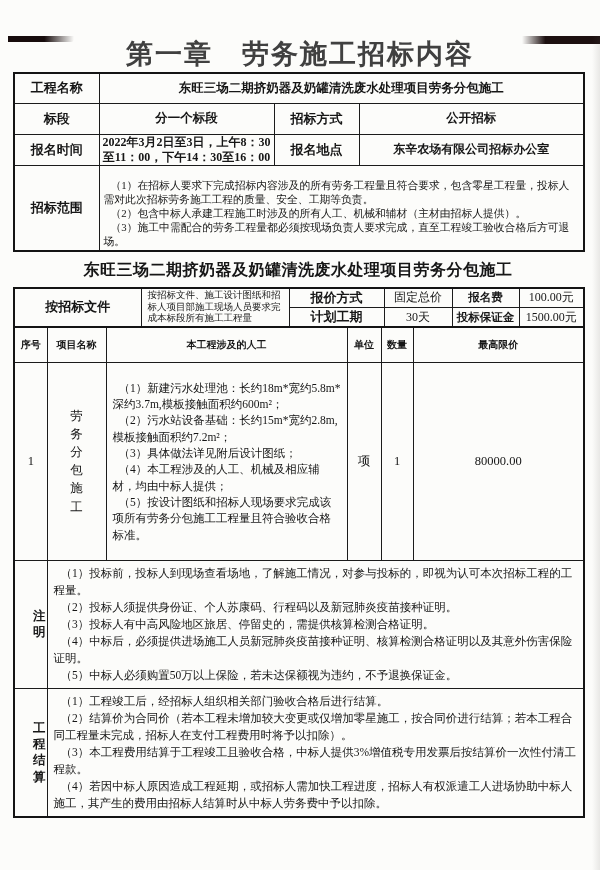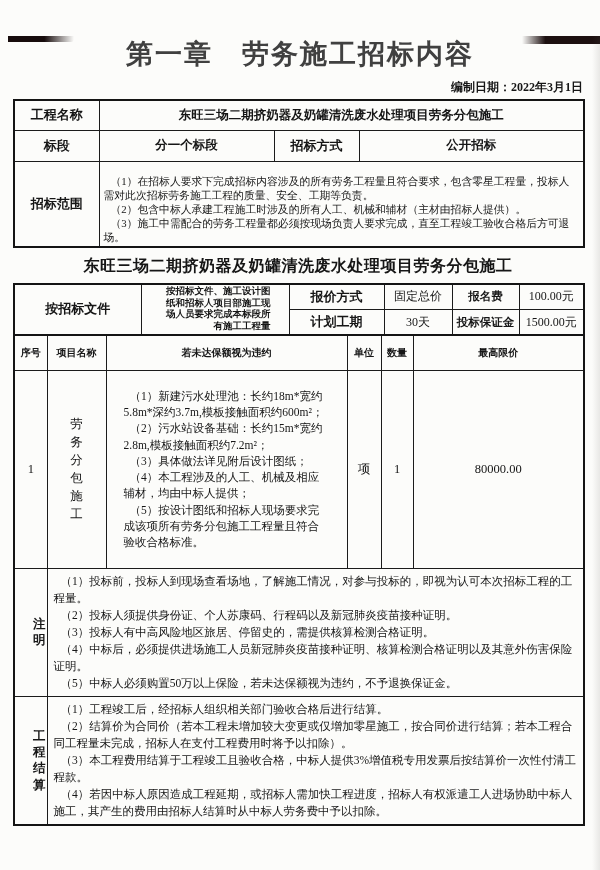--- a/index.html
+++ b/index.html
@@ -72,65 +72,70 @@
     font-size: 16px; font-weight: bold;
     letter-spacing: 0.5px;
   }
 
   
   .t2a tr { height: 15px; }
   .t2a .lbl { font-weight: bold; font-size: 13px; text-align: center; }
   .t2a .lbl-sm { font-weight: bold; font-size: 11.5px; text-align: center; }
   .t2a .val { font-size: 12px; text-align: center; margin-top: 14px; }
   .req-desc {
-    font-size: 9.5px; line-height: 1.25; text-align: right; padding: 1px 18px; font-weight: bold;
+    font-size: 9.5px; line-height: 1.25; text-align: left; padding: 1px 6px;
   }
 
   
   .t2b { margin-top: -2.5px; }
   .t2b th { font-weight: bold; font-size: 10px; text-align: center; height: 34px; }
   .t2b tr.data-row { height: 198px; }
   .t2b tr.note-row { height: 125px; }
   .t2b tr.settle-row { height: 124px; }
   .center { text-align: center; font-size: 12.5px; }
   .name-cell { text-align: center; font-size: 12.5px; padding: 0 17px; line-height: 1.45; }
-  .desc-cell { padding: 4px 17px; }
+  .desc-cell { padding: 4px 6px; }
   .desc-cell p { margin: 0; font-size: 11.5px; line-height: 1.42; text-indent: 6px; }
   .side-lbl { font-weight: bold; font-size: 12.5px; text-align: center; line-height: 1.3; padding: 0 18px; margin-top: 11px; }
   .long-cell { padding: 4px 6px; }
   .long-cell p { margin: 0; font-size: 11.5px; line-height: 1.48; text-indent: 7px; }
 </style>
 </head>
 <body>
 
 <div class="page">
   <div class="artifact-tl"></div>
   <div class="artifact-tr"></div>
   <div class="edge-right"></div>
 
   <h1 class="doc-title">第一章　劳务施工招标内容</h1>
-  <div class="compile-date">编制日期：2022年3月1日</div>
 
   <table class="t1 bordered">
     <colgroup>
       <col style="width:85px">
         <col style="width:175px">
         <col style="width:85px">
         <col style="width:225px">
     </colgroup>
     <tbody>
         <tr class="r1">
       <td class="lbl">工程名称</td>
       <td class="val" colspan="3">东旺三场二期挤奶器及奶罐清洗废水处理项目劳务分包施工</td>
     </tr>
     <tr class="r2">
       <td class="lbl">标段</td>
       <td class="val">分一个标段</td>
       <td class="lbl">招标方式</td>
       <td class="val">公开招标</td>
+    </tr>
+    <tr class="r3">
+      <td class="lbl">报名时间</td>
+      <td class="val-sm">2022年3月2日至3日，上午8：30至11：00，下午14：30至16：00</td>
+      <td class="lbl">报名地点</td>
+      <td class="val-sm">东辛农场有限公司招标办公室</td>
     </tr>
     <tr class="r4">
       <td class="lbl">招标范围</td>
       <td class="scope-cell" colspan="3">
         <p>（1）在招标人要求下完成招标内容涉及的所有劳务工程量且符合要求，包含零星工程量，投标人需对此次招标劳务施工工程的质量、安全、工期等负责。</p>
         <p>（2）包含中标人承建工程施工时涉及的所有人工、机械和辅材（主材由招标人提供）。</p>
         <p>（3）施工中需配合的劳务工程量都必须按现场负责人要求完成，直至工程竣工验收合格后方可退场。</p>
       </td>
     </tr>
   </tbody>
@@ -171,21 +176,21 @@
         <col style="width:59px">
         <col style="width:241px">
         <col style="width:34px">
         <col style="width:32px">
         <col style="width:171px">
     </colgroup>
     <tbody>
         <tr class="head-row">
       <th>序号</th>
       <th>项目名称</th>
-      <th>若未达保额视为违约</th>
+      <th>本工程涉及的人工</th>
       <th>单位</th>
       <th>数量</th>
       <th>最高限价</th>
     </tr>
     <tr class="data-row">
       <td class="center">1</td>
       <td class="name-cell">劳务分包施工</td>
       <td class="desc-cell">
         <p>（1）新建污水处理池：长约18m*宽约5.8m*深约3.7m,模板接触面积约600m²；</p>
         <p>（2）污水站设备基础：长约15m*宽约2.8m,模板接触面积约7.2m²；</p>

